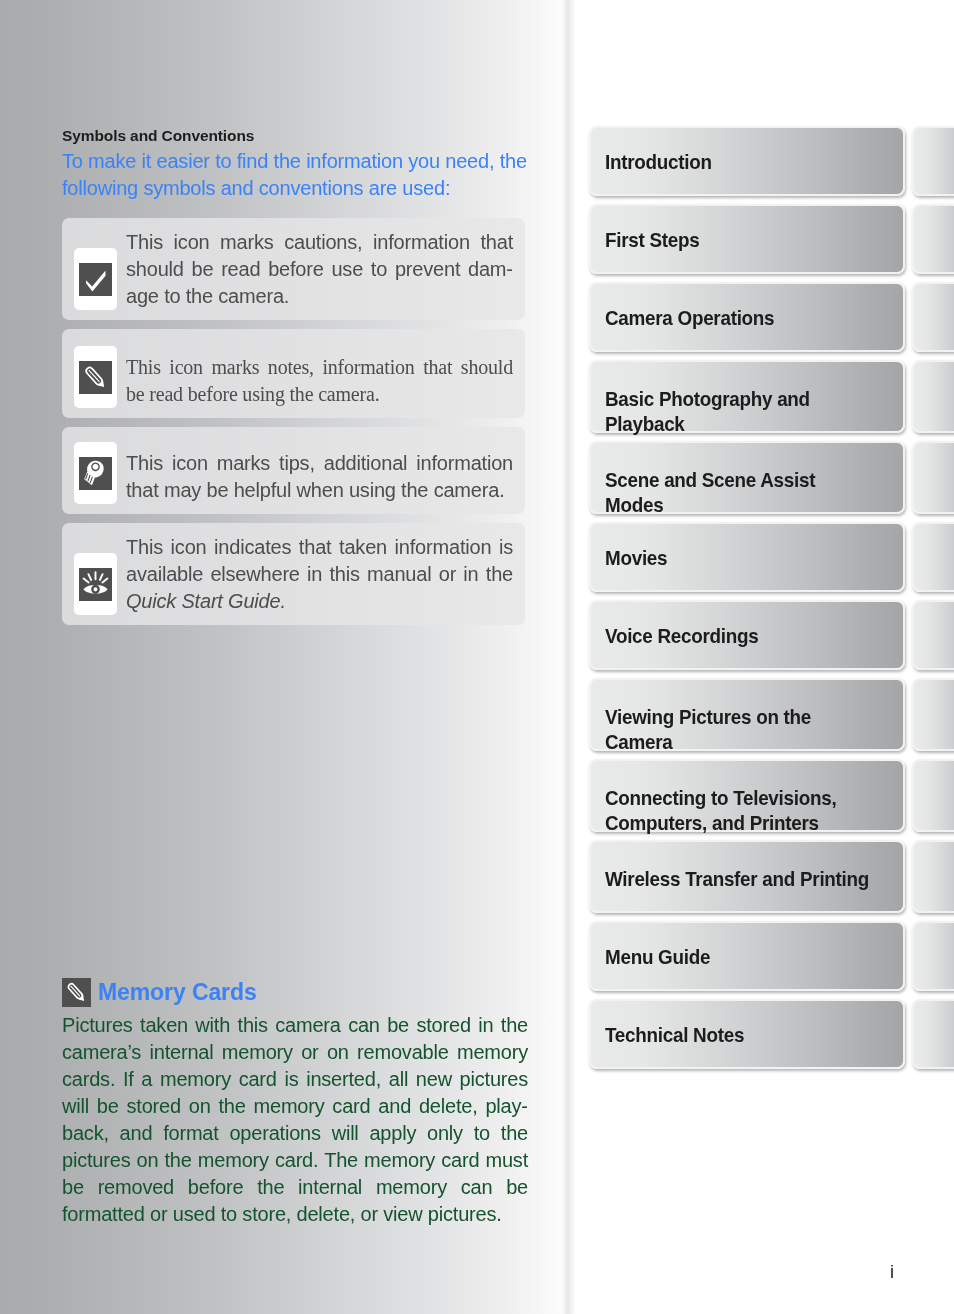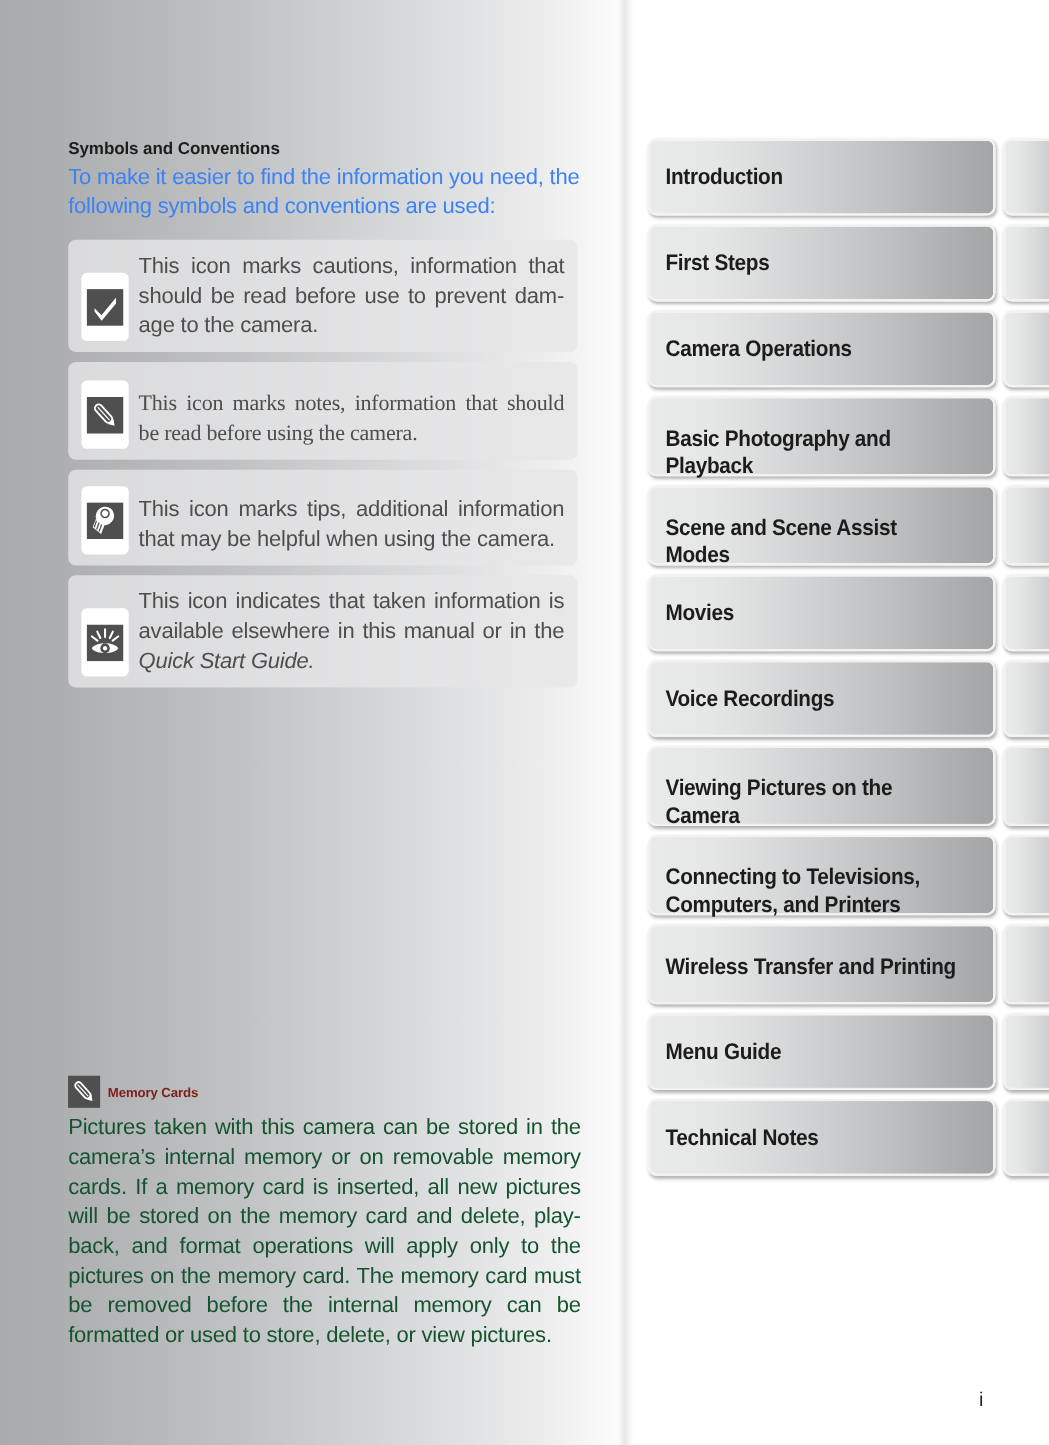--- a/index.html
+++ b/index.html
@@ -128,23 +128,23 @@
   }
   .note-head-icon {
     width: 29px;
     height: 29px;
     background: #4f4f4f;
     display: inline-block;
     flex: 0 0 auto;
     margin-right: 7px;
   }
   .note-head-title {
-    font-size: 12px;
+    font-size: 23px;
     font-weight: bold;
-    color: #7f1d1d;
+    color: #3b82f6;
     letter-spacing: -0.1px;
   }
   .note-body {
     font-size: 20px;
     line-height: 27px;
     color: #14532d;
     text-align: justify;
     font-weight: 300;
     letter-spacing: -0.2px;
     margin: 0;

